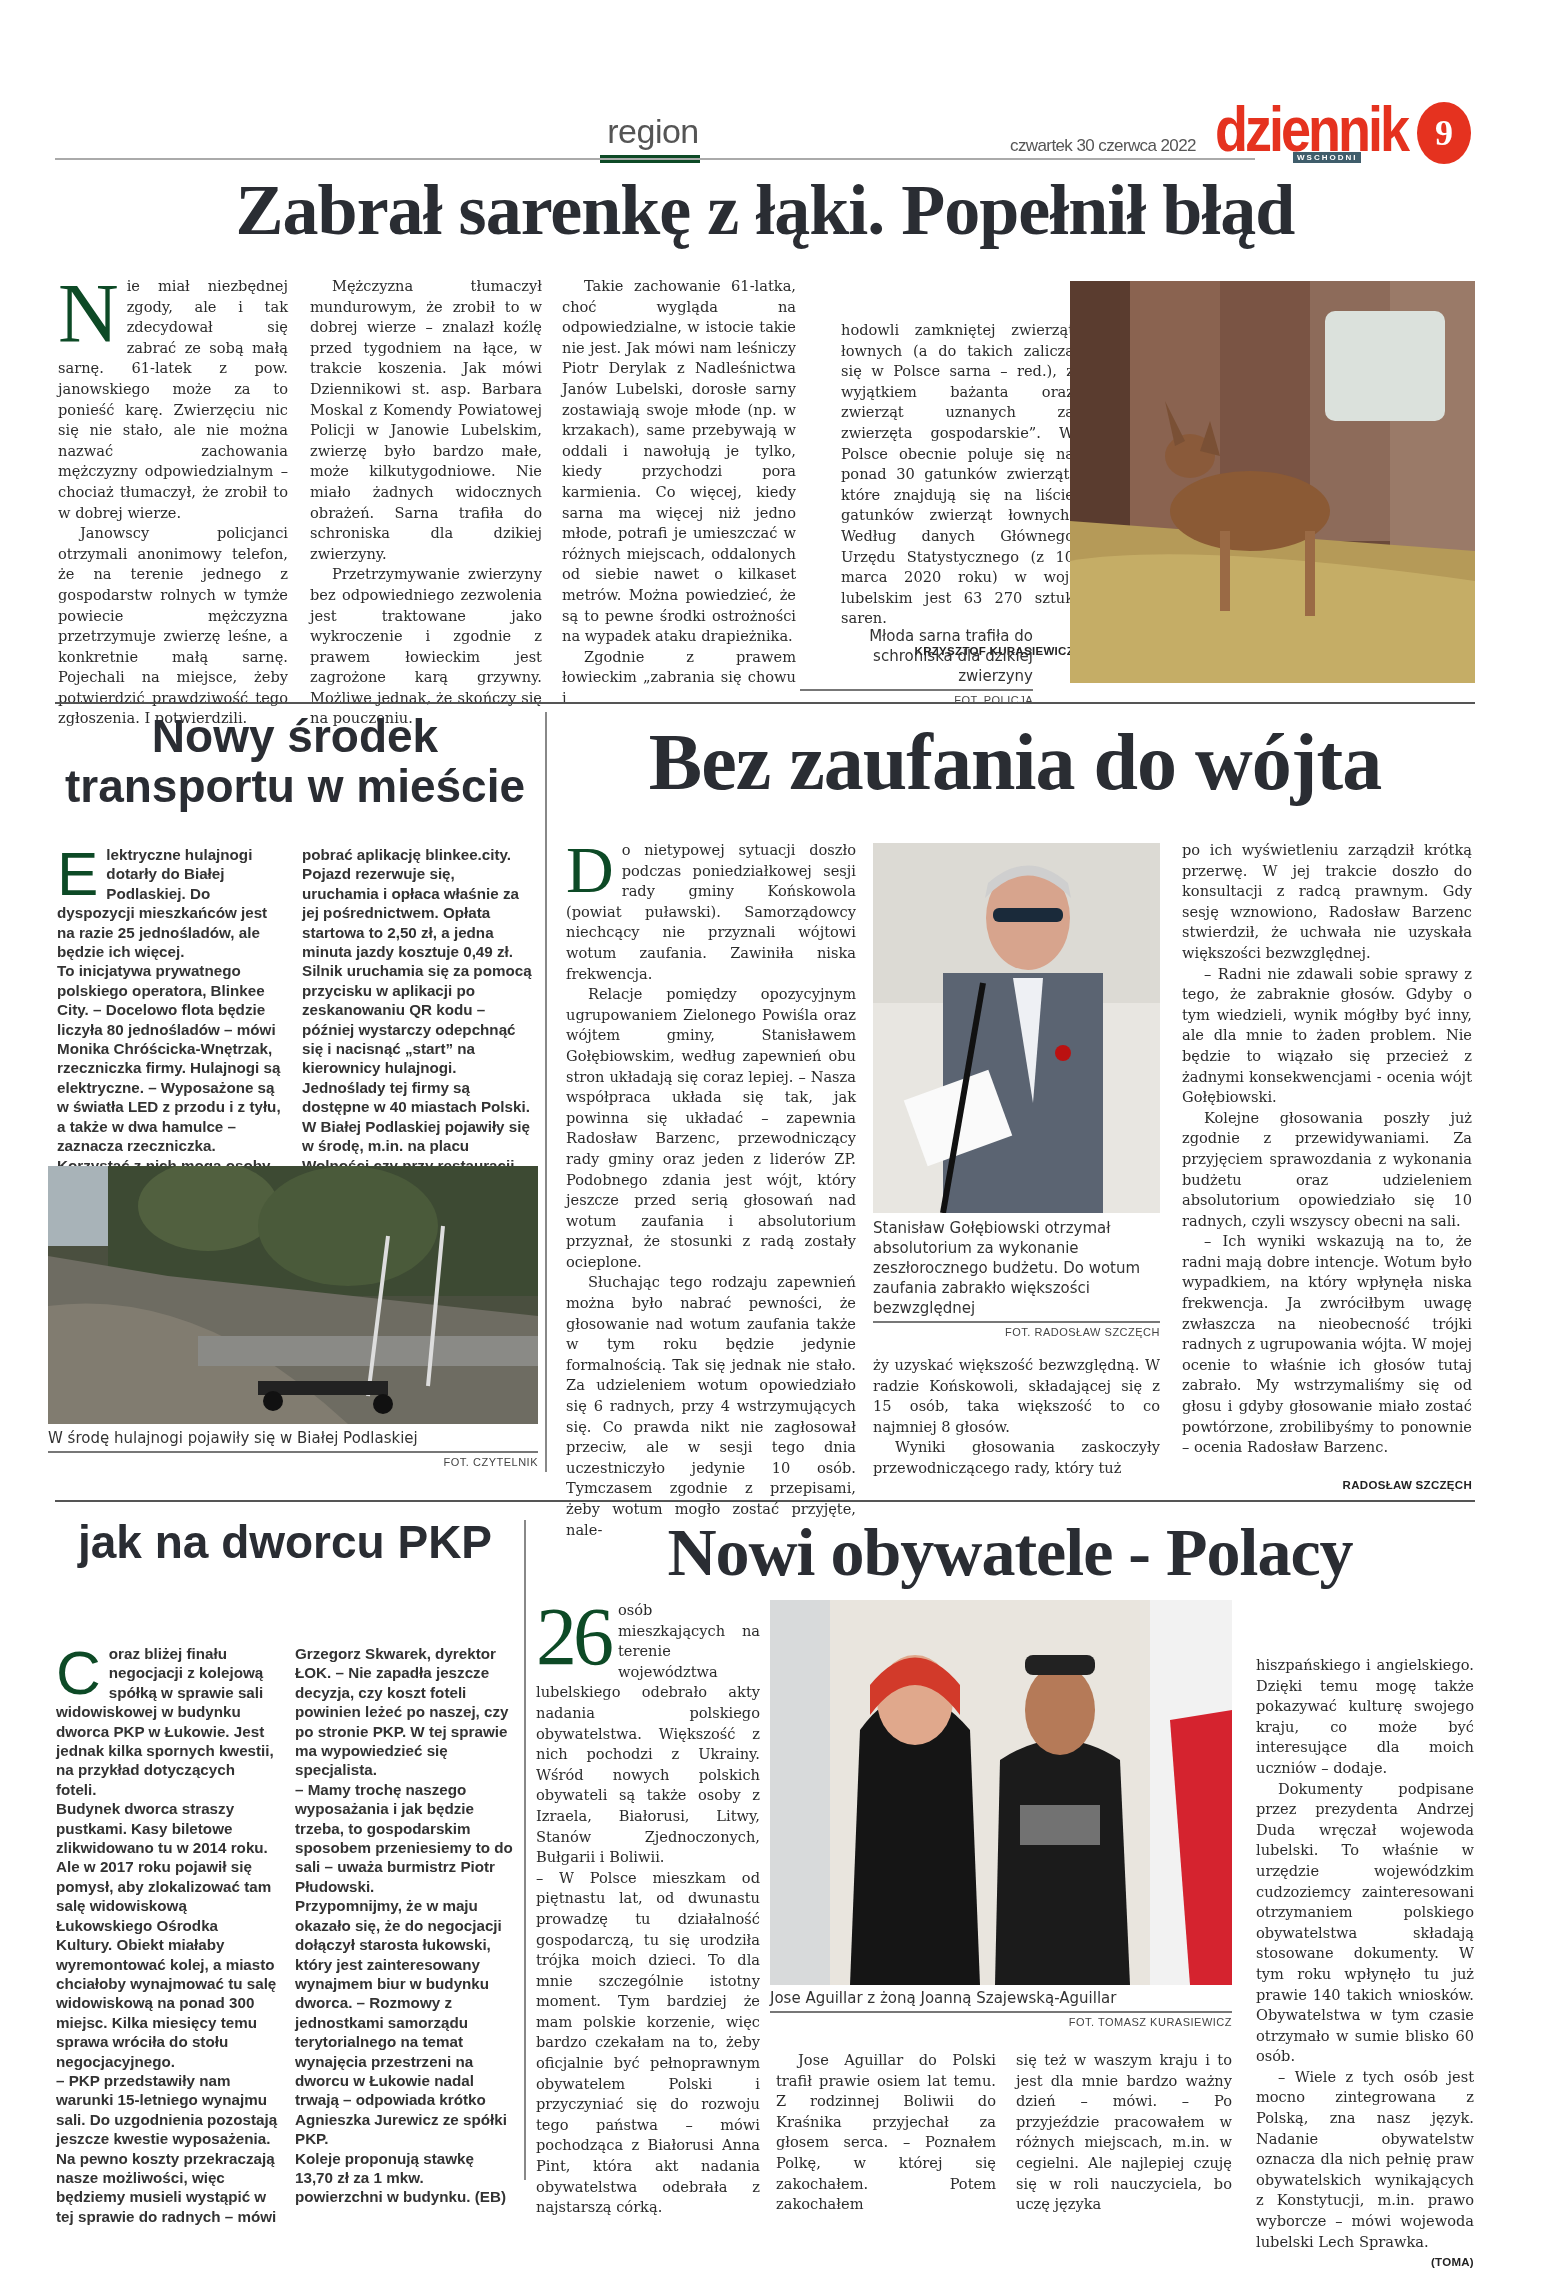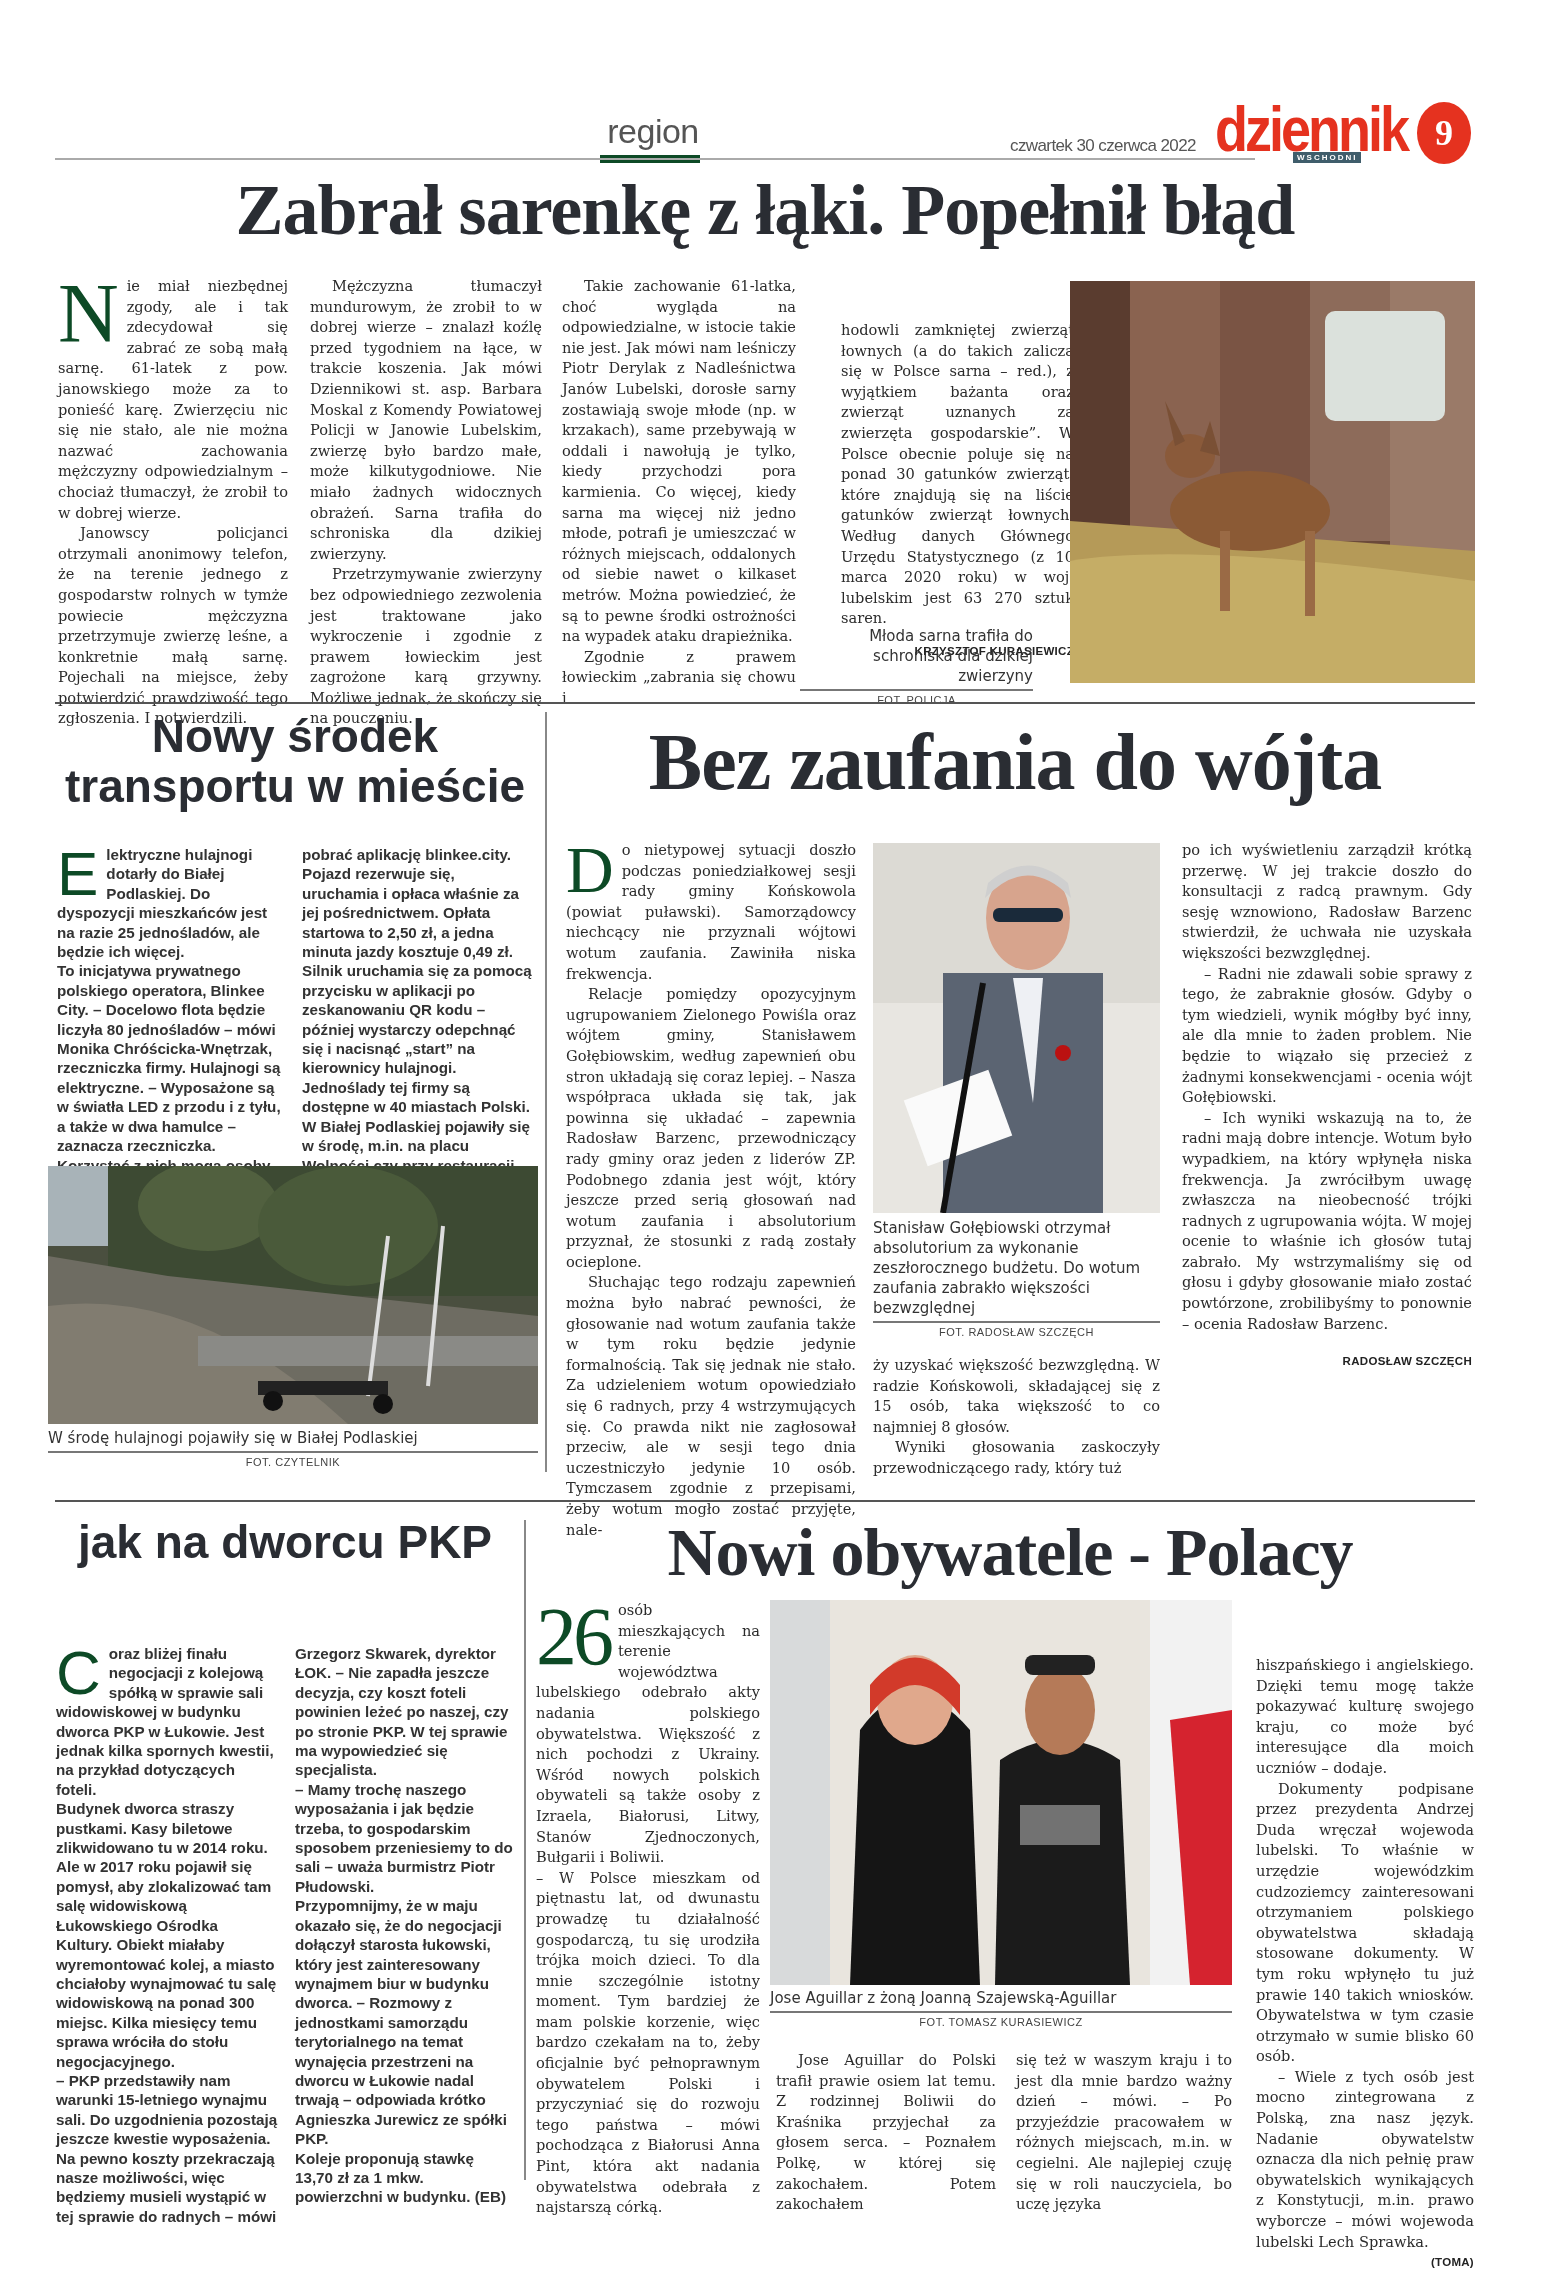--- a/index.html
+++ b/index.html
@@ -8,21 +8,21 @@
   .serif { font-family:"Liberation Serif","DejaVu Serif",serif; }
   .sans { font-family:"Liberation Sans","DejaVu Sans",sans-serif; }
   .body-serif { font-family:"DejaVu Serif","Liberation Serif",serif; font-size:14.6px; line-height:20.6px; text-align:justify; hyphens:manual; }
   .body-sans { font-family:"Liberation Sans","DejaVu Sans",sans-serif; font-size:15.2px; line-height:19.4px; font-weight:bold; color:#333; }
   .body-sans p, .body-serif p { margin:0; }
   .body-serif p.ind { text-indent:22px; }
   .dropcap { float:left; font-family:"Liberation Serif",serif; color:#0d4a26; line-height:0.8; margin:4px 8px 0 0; font-weight:normal; }
   .headline { font-family:"Liberation Serif","DejaVu Serif",serif; font-weight:bold; color:#2a2d33; text-align:center; letter-spacing:-1px; white-space:nowrap; }
   .subhead { font-family:Liberation Sans, sans-serif; font-weight:bold; color:#2a2d33; text-align:center; line-height:1.08; }
   .caption { font-family:"DejaVu Sans","Liberation Sans",sans-serif; font-size:15px; line-height:20px; color:#333; border-bottom:2px solid #777; padding-bottom:3px; }
-  .credit { font-family:"Liberation Sans",sans-serif; font-size:11px; color:#444; text-align:center; letter-spacing:0.5px; margin-top:3px; }
+  .credit { font-family:"Liberation Sans",sans-serif; font-size:11px; color:#444; text-align:right; letter-spacing:0.5px; margin-top:3px; }
   .byline { font-family:"Liberation Sans",sans-serif; font-size:11.5px; font-weight:bold; text-align:right; letter-spacing:0.3px; color:#222; }
   .rule { background:#555; height:2px; }
   .vrule { background:#888; width:2px; }
   .photo { overflow:hidden; }
   .photo svg { display:block; width:100%; height:100%; }
   .logo-word { font-family:"Liberation Sans",sans-serif; font-weight:bold; color:#e5321f; font-size:54px; letter-spacing:-3px; transform:scaleY(1.15); transform-origin:bottom left; line-height:1; }
 </style>
 </head>
 <body>
 
@@ -147,20 +147,21 @@
   <div class="caption">Stanisław Gołębiowski otrzymał absolutorium za wykonanie zeszłorocznego budżetu. Do wotum zaufania zabrakło większości bezwzględnej</div>
   <div class="credit">FOT. RADOSŁAW SZCZĘCH</div>
 </div>
 <div class="abs body-serif" style="left:873px;top:1355px;width:287px;">
   <p>ży uzyskać większość bezwzględną. W radzie Końskowoli, składającej się z 15 osób, taka większość to co najmniej 8 głosów.</p>
   <p class="ind">Wyniki głosowania zaskoczyły przewodniczącego rady, który tuż</p>
 </div>
 <div class="abs body-serif" style="left:1182px;top:840px;width:290px;">
   <p>po ich wyświetleniu zarządził krótką przerwę. W jej trakcie doszło do konsultacji z radcą prawnym. Gdy sesję wznowiono, Radosław Barzenc stwierdził, że uchwała nie uzyskała większości bezwzględnej.</p>
   <p class="ind">– Radni nie zdawali sobie sprawy z tego, że zabraknie głosów. Gdyby o tym wiedzieli, wynik mógłby być inny, ale dla mnie to żaden problem. Nie będzie to wiązało się przecież z żadnymi konsekwencjami - ocenia wójt Gołębiowski.</p>
+  <p class="ind">Kolejne głosowania poszły już zgodnie z przewidywaniami. Za przyjęciem sprawozdania z wykonania budżetu oraz udzieleniem absolutorium opowiedziało się 10 radnych, czyli wszyscy obecni na sali.</p>
   <p class="ind">– Ich wyniki wskazują na to, że radni mają dobre intencje. Wotum było wypadkiem, na który wpłynęła niska frekwencja. Ja zwróciłbym uwagę zwłaszcza na nieobecność trójki radnych z ugrupowania wójta. W mojej ocenie to właśnie ich głosów tutaj zabrało. My wstrzymaliśmy się od głosu i gdyby głosowanie miało zostać powtórzone, zrobilibyśmy to ponownie – ocenia Radosław Barzenc.</p>
   <div class="byline" style="margin-top:17px;text-align:right;">RADOSŁAW SZCZĘCH</div>
 </div>
 
 <div class="abs rule" style="left:55px;top:1500px;width:1420px;"></div>
 <div class="abs vrule" style="left:524px;top:1520px;height:660px;"></div>
 
 <div class="abs subhead" style="left:55px;top:1518px;width:460px;font-size:46px;">
   <div>jak na dworcu PKP</div>
 </div>

